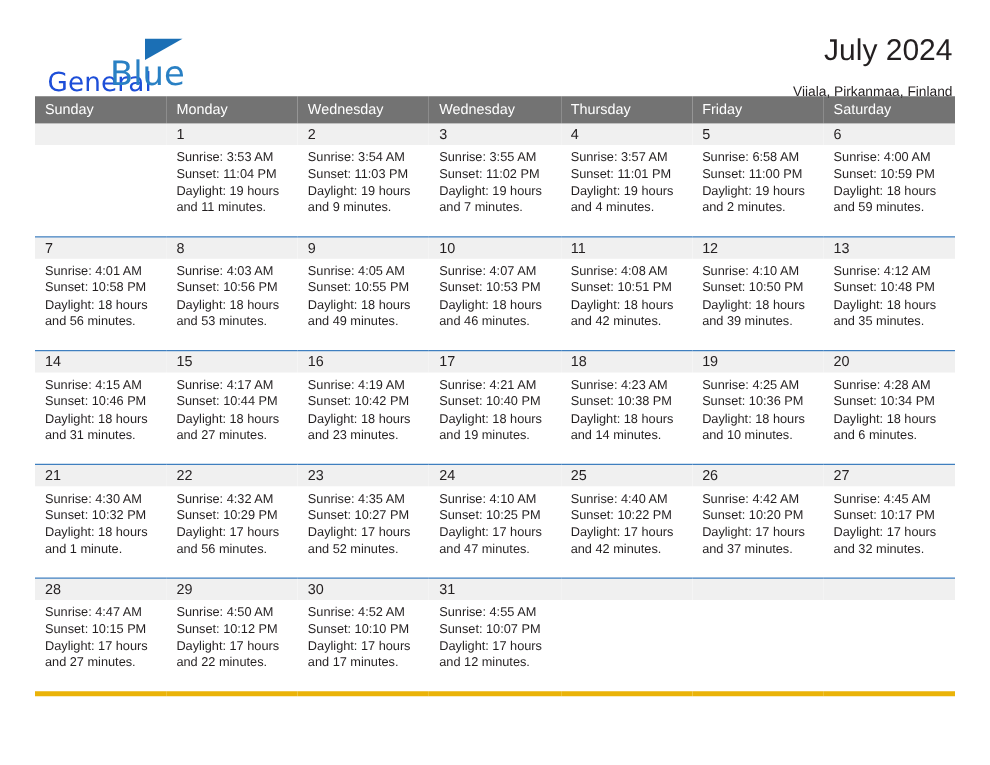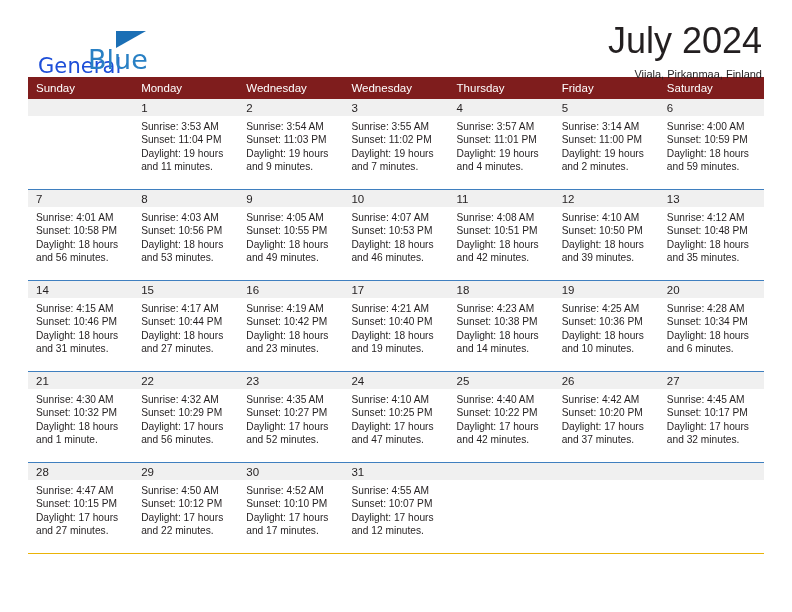--- a/index.html
+++ b/index.html
@@ -65,21 +65,21 @@
     height: 0;
     border-left: 30px solid #1b6fb5;
     border-bottom: 17px solid transparent;
   }
 
   .titles {
     text-align: right;
     padding-right: 2px;
   }
   .cal-title {
-    font-size: 36px;
+    font-size: 24px;
     font-weight: 400;
     color: #231f20;
     line-height: 30px;
     font-family: "Liberation Sans", sans-serif;
   }
   .cal-subtitle {
     font-size: 11px;
     font-weight: 400;
     color: #231f20;
     line-height: 18px;
@@ -87,40 +87,40 @@
   }
 
   
   table.calendar {
     width: 736px;
     border-collapse: collapse;
     table-layout: fixed;
     margin-top: 1px;
   }
   table.calendar th {
-    background: #7f1d1d;
+    background: #737373;
     color: #ffffff;
     font-size: 11.5px;
     font-weight: 400;
     text-align: left;
     padding: 5px 0 5px 8px;
     height: 19px;
     box-sizing: border-box;
     border: none;
   }
   table.calendar td {
     vertical-align: top;
     padding: 0;
     border: none;
     border-bottom: 1px solid #3f7fbf;
     height: 90px;
     background: #ffffff;
   }
   tr.week:last-child td {
-    border-bottom: 1px solid #eab308;
+    border-bottom: 4px solid #eab308;
   }
   .daynum {
     background: #f0f0f0;
     font-size: 11.5px;
     color: #231f20;
     padding: 3px 0 3px 8px;
     height: 17px;
     box-sizing: border-box;
     line-height: 12px;
   }
@@ -213,21 +213,21 @@
             <div class="lines">
               <div>Sunrise: 3:57 AM</div>
               <div>Sunset: 11:01 PM</div>
               <div>Daylight: 19 hours</div>
               <div>and 4 minutes.</div>
             </div>
           </td>
           <td>
             <div class="daynum">5</div>
             <div class="lines">
-              <div>Sunrise: 3:14 AM</div>
+              <div>Sunrise: 6:58 AM</div>
               <div>Sunset: 11:00 PM</div>
               <div>Daylight: 19 hours</div>
               <div>and 2 minutes.</div>
             </div>
           </td>
           <td>
             <div class="daynum">6</div>
             <div class="lines">
               <div>Sunrise: 4:00 AM</div>
               <div>Sunset: 10:59 PM</div>

